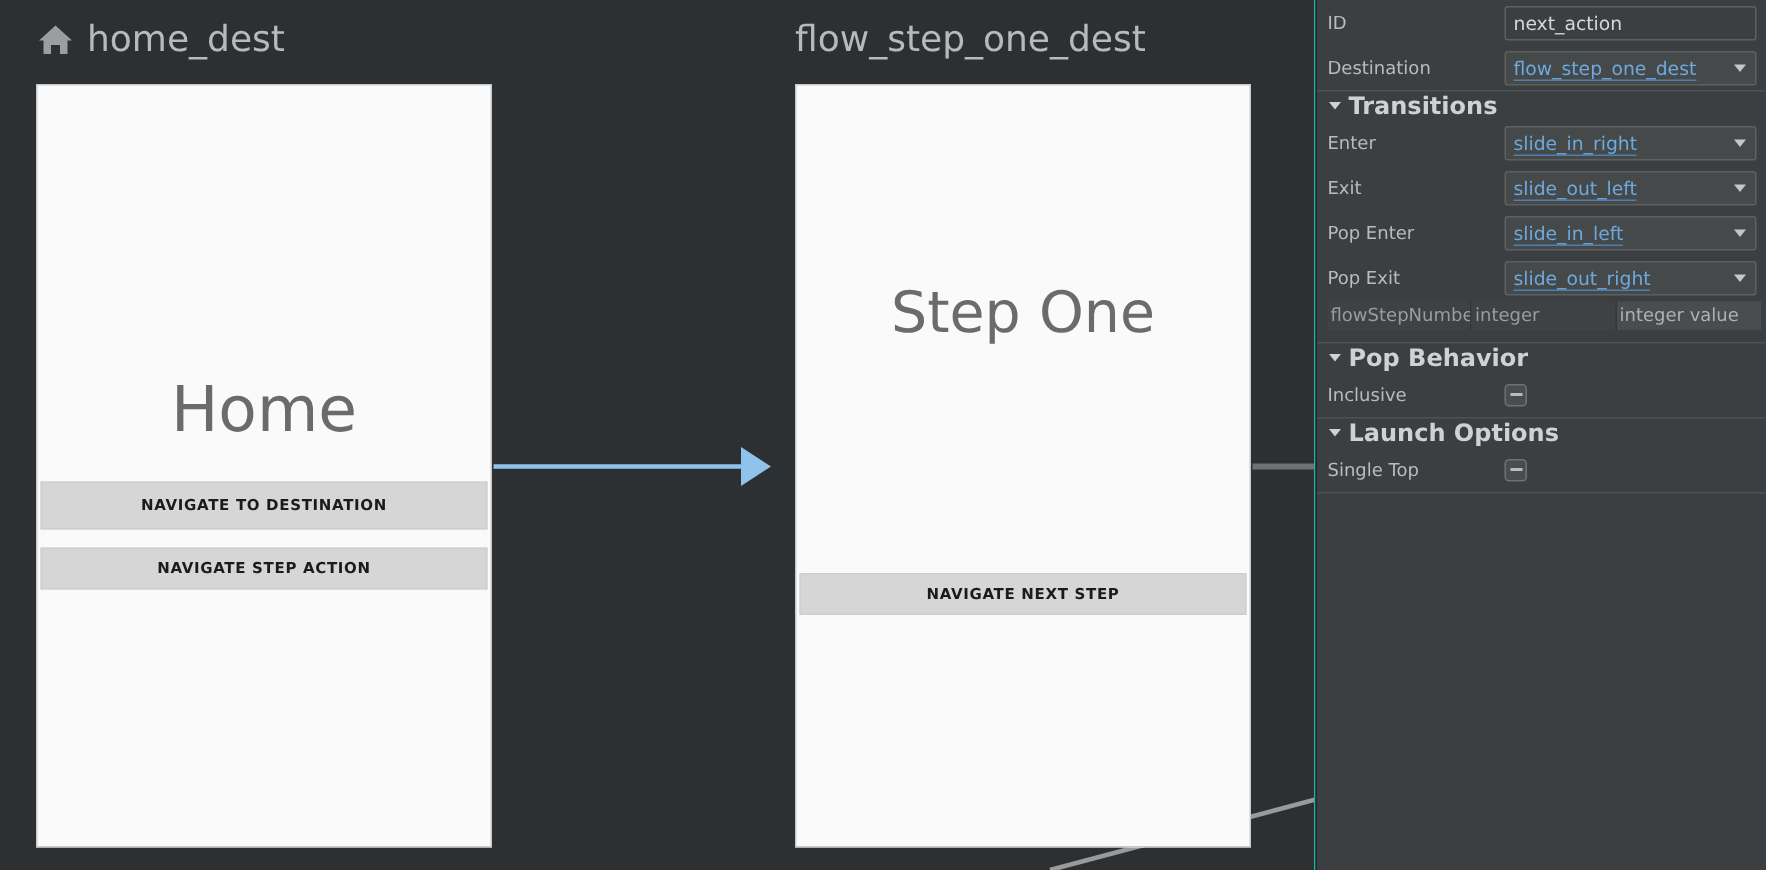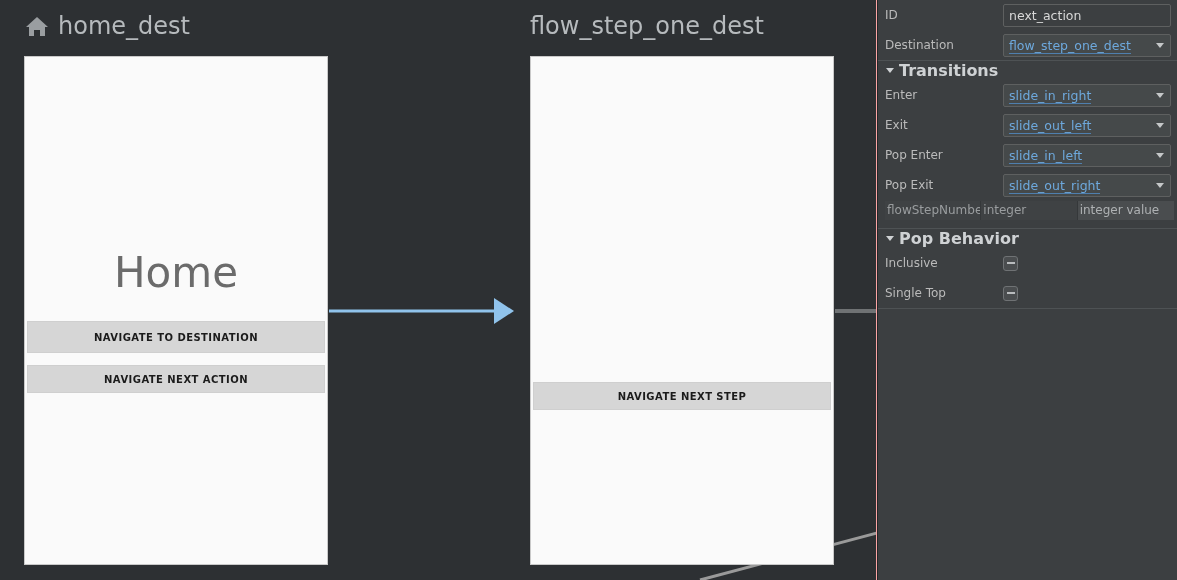--- a/index.html
+++ b/index.html
@@ -12,21 +12,21 @@
     height: 580px;
     overflow: hidden;
     font-family: "DejaVu Sans", "Liberation Sans", sans-serif;
     -webkit-font-smoothing: antialiased;
   }
 
   #app {
     position: relative;
     width: 1177px;
     height: 580px;
-    background: #fca5a5;
+    background: #14b8a6;
   }
 
   
   #canvas {
     position: absolute;
     left: 0; top: 0;
     width: 876px;
     height: 580px;
     background: #2d3033;
     overflow: hidden;
@@ -282,24 +282,25 @@
       </g>
 
       <g>
         <line x1="700" y1="580" x2="877" y2="533" stroke="#9a9a9a" stroke-width="3"></line>
       </g>
     </svg>
 
     <div class="phone-card" id="card-home">
       <div class="phone-screen-label">Home</div>
       <div class="phone-btn b1">NAVIGATE TO DESTINATION</div>
-      <div class="phone-btn b2">NAVIGATE NEXT ACTION</div>
+      <div class="phone-btn b2">NAVIGATE STEP ACTION</div>
     </div>
 
     <div class="phone-card" id="card-step">
+      <div class="phone-screen-label">Step One</div>
       <div class="phone-btn b1">NAVIGATE NEXT STEP</div>
     </div>
 
   </div>
 
   <div id="panel">
 
 
     <div class="prop-row">
       <div class="prop-label">ID</div>
@@ -380,20 +381,24 @@
 
     <div class="prop-row">
       <div class="prop-label">Inclusive</div>
       <div class="prop-field">
         <div class="tri-check">
           <span class="dash"></span>
         </div>
       </div>
     </div>
 
+    <div class="section-header">
+      <span class="tri"></span>
+      <span>Launch Options</span>
+    </div>
 
     <div class="prop-row">
       <div class="prop-label">Single Top</div>
       <div class="prop-field">
         <div class="tri-check">
           <span class="dash"></span>
         </div>
       </div>
     </div>
 

